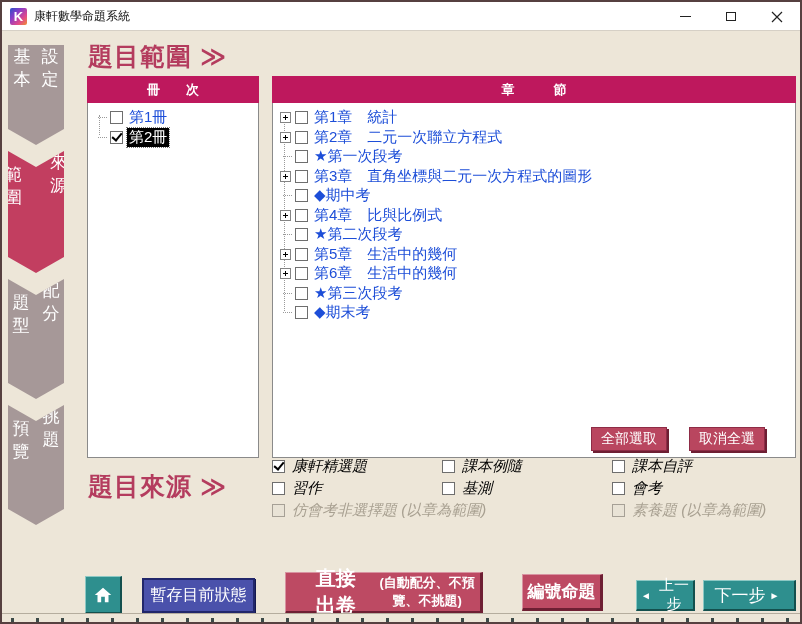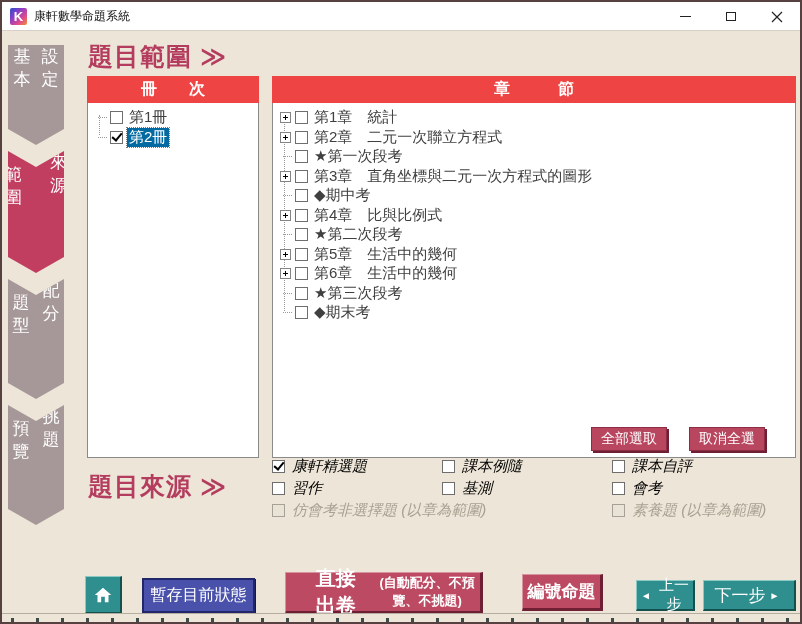--- a/index.html
+++ b/index.html
@@ -43,21 +43,21 @@
 
   
   .section-heading {
     position:absolute; color:#b43c5e; font-size:25px; font-weight:bold; letter-spacing:1px;
   }
 
   
   .panel { position:absolute; background:#fff; border:1px solid #8a8a8a; }
   .panel-header {
     position:absolute; left:-1px; right:-1px; top:-27px; height:27px;
-    background:#ef4444; color:#fff; font-size:16px; font-weight:bold;
+    background:#be185d; color:#fff; font-size:13px; font-weight:bold;
     display:flex; align-items:center; justify-content:center;
   }
 
   
   .tree { position:relative; padding-top:5px; }
   .tree:before {
     content:""; position:absolute; left:11px; top:12px; bottom:12px;
     border-left:1px dotted #9a9a9a;
   }
   .tree-row { position:relative; display:flex; align-items:center; height:19.5px; padding-left:5px; }
@@ -69,22 +69,22 @@
   .expander:after  { content:""; position:absolute; top:2px; bottom:2px; left:4px; width:1px; background:#000; }
   .dash { width:9px; border-top:1px dotted #9a9a9a; margin-left:4px; }
   .checkbox {
     width:13px; height:13px; background:#fff; border:1px solid #6e6e6e; position:relative;
     margin:0 4px 0 3px; flex:none; z-index:1;
   }
   .checkbox.checked:after {
     content:""; position:absolute; left:1px; top:1px; width:8px; height:4px;
     border-left:2px solid #000; border-bottom:2px solid #000; transform:rotate(-50deg);
   }
-  .tree-label { font-size:15px; color:#404040; white-space:nowrap; padding:0 2px; }
-  .tree-label.selected { background:#0369a1; color:#fff; outline:1px dotted #777; }
+  .tree-label { font-size:15px; color:#1d4ed8; white-space:nowrap; padding:0 2px; }
+  .tree-label.selected { background:#000000; color:#fff; outline:1px dotted #777; }
 
   
   .panel-btn {
     position:absolute; height:24px; padding:0 9px; background:#b9465f; color:#fff;
     font-size:14px; border:1px solid #8e2c46; box-shadow:2px 2px 0 #6e1f33;
     display:flex; align-items:center; cursor:pointer; font-family:inherit;
   }
 
   
   .source-options {

